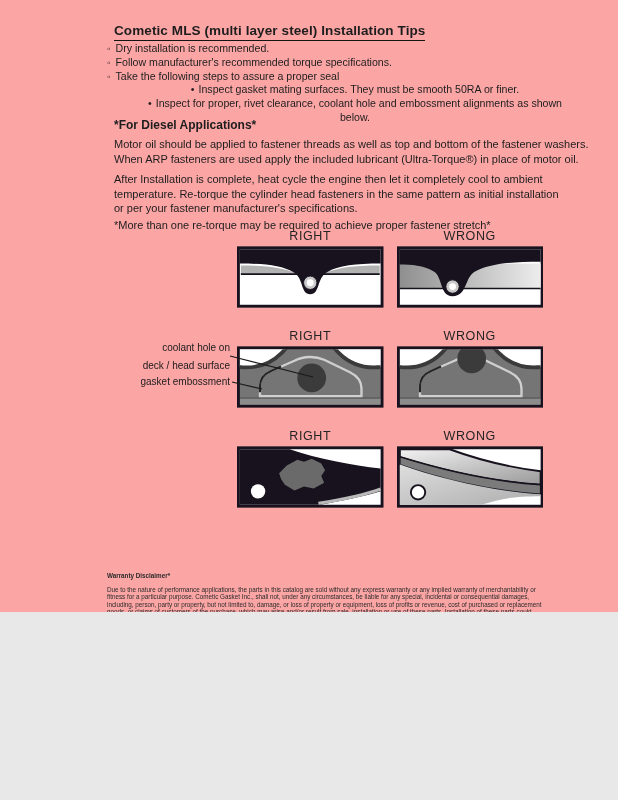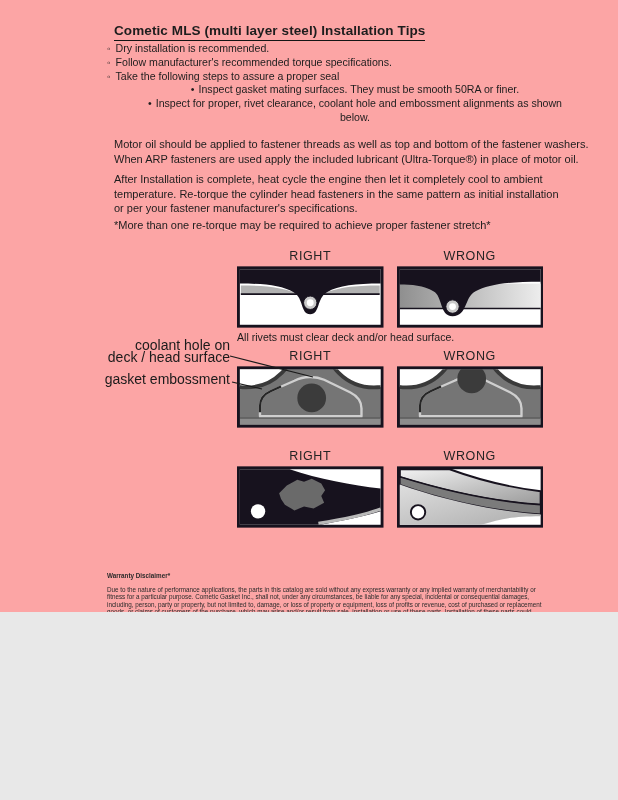--- a/index.html
+++ b/index.html
@@ -21,28 +21,28 @@
   .bullet::before { content:"\25E6"; margin-right:5px; font-size:10px; }
   .subbullet { padding-left:26px;text-align:center; }
   .subbullet::before { content:"\2022"; margin-right:4px; }
 
   .diesel-heading { left:114px; top:118px; font-size:12px; font-weight:bold; }
   .para { left:114px; width:480px; font-size:11px; line-height:14.6px; white-space:pre-line; }
   .p1 { top:137px; }
   .p2 { top:172px; }
   .p3 { top:218px; }
 
-  .pair { left:237px; width:319px; position:absolute;margin-top:20px; }
+  .pair { left:237px; width:319px; position:absolute; }
   .pair-labels { display:flex; width:319px; }
   .plabel { width:153px; margin-right:13px; text-align:center; font-size:12.5px; letter-spacing:0.6px; color:#242424; }
   .pair-boxes { display:flex; margin-top:2px; }
   .pair-boxes svg { display:block; margin-right:13px; }
   .caption { margin-top:2px; font-size:10.6px; line-height:12.6px; white-space:pre-line; color:#1b1b1b; }
 
-  .anno-label { color:#1b1b1b; font-size:14px; line-height:12px; text-align:right; width:130px; white-space:pre-line; }
+  .anno-label { color:#1b1b1b; font-size:10px; line-height:18px; text-align:right; width:130px; white-space:pre-line; }
   .anno-coolant { left:100px; top:339px; }
   .anno-emboss  { left:100px; top:373px; }
   .anno-lines   { left:105px; top:336px; }
 
   .legal { left:107px; top:572px; width:445px; font-size:6.3px; line-height:7.2px; color:#2a2a2a; }
   .legal .lhead { font-weight:bold; margin-bottom:7px; }
   .legal p { margin:0 0 7px 0; white-space:pre-line; }
 
   .footer-code { left:388px; top:756px; font-size:13.5px; color:#2b2b2b; letter-spacing:0.3px; }
 </style>
@@ -54,20 +54,21 @@
   <div class="abs title">Cometic MLS (multi layer steel) Installation Tips</div>
 
   <div class="abs intro">
     <div class="bullet">Dry installation is recommended.</div>
     <div class="bullet">Follow manufacturer's recommended torque specifications.</div>
     <div class="bullet">Take the following steps to assure a proper seal</div>
     <div class="subbullet">Inspect gasket mating surfaces.  They must be smooth 50RA or finer.</div>
     <div class="subbullet">Inspect for proper, rivet clearance, coolant hole and embossment alignments as shown below.</div>
   </div>
 
+  <div class="abs diesel-heading">*For Diesel Applications*</div>
   <div class="abs para p1">Motor oil should be applied to fastener threads as well as top and bottom of the fastener washers.
 When ARP fasteners are used apply the included lubricant (Ultra-Torque®) in place of motor oil.</div>
   <div class="abs para p2">After Installation is complete, heat cycle the engine then let it completely cool to ambient
 temperature. Re-torque the cylinder head fasteners in the same pattern as initial installation
 or per your fastener manufacturer's specifications.</div>
   <div class="abs para p3">*More than one re-torque may be required to achieve proper fastener stretch*</div>
 
   <div class="pair" style="top:229px">
     <div class="pair-labels">
       <div class="plabel">RIGHT</div>
@@ -91,21 +92,20 @@
           </linearGradient>
         </defs>
         <rect x="1.5" y="1.5" width="150" height="61" fill="#ffffff" stroke="#17121e" stroke-width="3"></rect>
         <rect x="3" y="18" width="147" height="26" fill="url(#gw1)"></rect>
         <line x1="3" y1="44" x2="150" y2="44" stroke="#17121e" stroke-width="1.6"></line>
         <path d="M3,3 H150 V16 C115,16 95,19 82,26 C70,32 74,52 58,52 C44,52 48,31 38,26 C28,20 15,19 3,19 Z" fill="#17121e"></path>
         <circle cx="58" cy="42" r="7" fill="#c9c9c9" stroke="#17121e" stroke-width="1"></circle>
         <circle cx="58" cy="42" r="3.6" fill="#ffffff"></circle>
       </svg>
     </div>
-    <div class="caption">All rivets must clear deck and/or head surface.</div>
   </div>
 
   <div class="pair" style="top:329px">
     <div class="pair-labels">
       <div class="plabel">RIGHT</div>
       <div class="plabel">WRONG</div>
     </div>
     <div class="pair-boxes">
       <svg width="153" height="64" viewBox="0 0 153 64">
         <defs>

